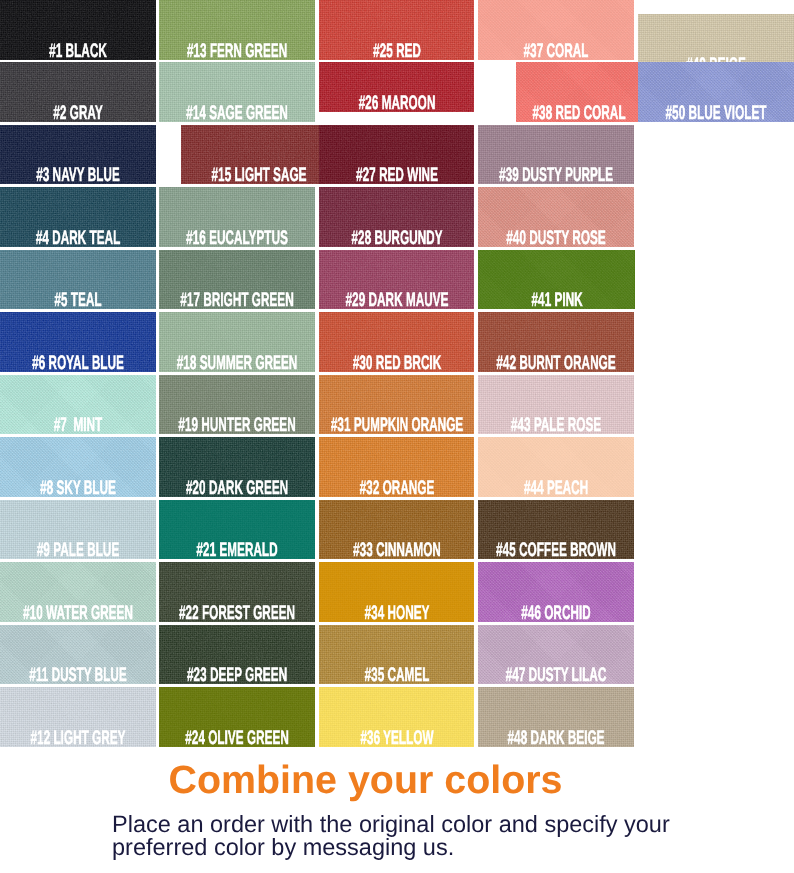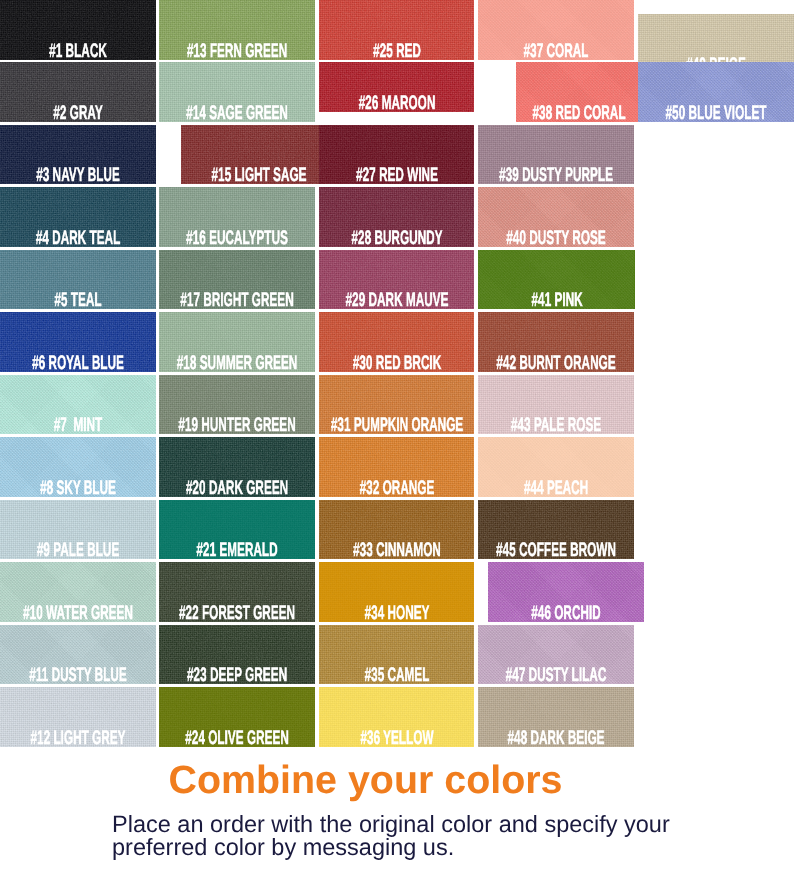--- a/index.html
+++ b/index.html
@@ -349,21 +349,21 @@
       <div class="wv" style="opacity: 0.329471;"></div>
       <div class="lbl">#44 PEACH</div>
     </div>
     <div class="sw ortho" style="left: 478.2px; top: 499.6px; width: 155.5px; height: 59.6px; background: rgb(69, 42, 14);">
       <svg class="nz" width="156" height="60" style="opacity: 1;">
         <rect width="156" height="60" filter="url(#linen)"></rect>
       </svg>
       <div class="wv" style="opacity: 1;"></div>
       <div class="lbl">#45 COFFEE BROWN</div>
     </div>
-    <div class="sw" style="left: 488px; top: 562.05px; width: 155.5px; height: 59.6px; background: rgb(179, 94, 193);">
+    <div class="sw" style="left: 478px; top: 562.05px; width: 155.5px; height: 59.6px; background: rgb(179, 94, 193);">
       <svg class="nz" width="156" height="60" style="opacity: 1;">
         <rect width="156" height="60" filter="url(#linen)"></rect>
       </svg>
       <div class="wv" style="opacity: 1;"></div>
       <div class="lbl">#46 ORCHID</div>
     </div>
     <div class="sw" style="left: 478.2px; top: 624.5px; width: 155.5px; height: 59.6px; background: rgb(201, 169, 200);">
       <svg class="nz" width="156" height="60" style="opacity: 1;">
         <rect width="156" height="60" filter="url(#linen)"></rect>
       </svg>

